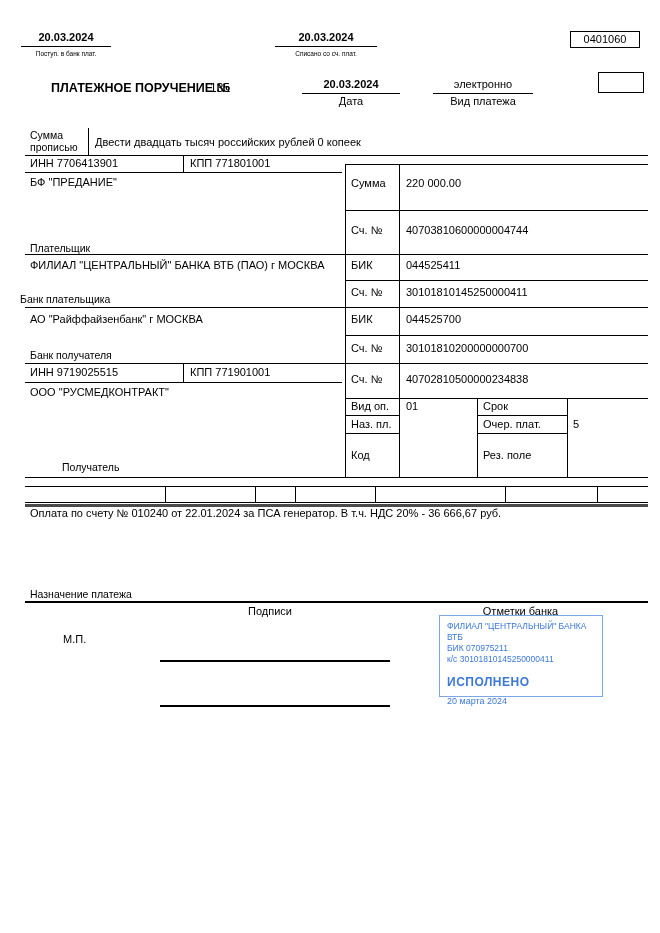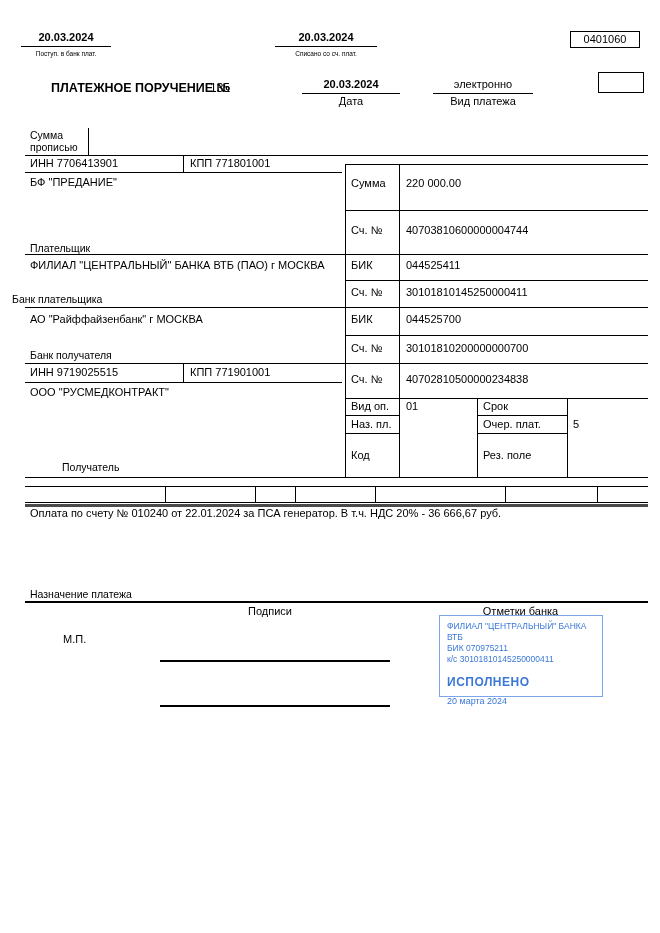--- a/index.html
+++ b/index.html
@@ -48,33 +48,34 @@
   <div class="datebox" style="left:302px;top:78px;width:98px;">20.03.2024</div>
   <div class="t ctr" style="left:302px;top:95px;width:98px;">Дата</div>
 
   <div class="datebox" style="left:433px;top:78px;width:100px;font-weight:normal;">электронно</div>
   <div class="t ctr" style="left:433px;top:95px;width:100px;">Вид платежа</div>
 
   <div class="codebox" style="left:598px;top:72px;width:44px;height:19px;"></div>
 
   <div class="t lbl wordwrap" style="left:30px;top:130px;width:56px;line-height:11.5px;">Сумма прописью</div>
   <div class="vl" style="left:88px;top:128px;height:27px;"></div>
+  <div class="t" style="left:95px;top:136px;">Двести двадцать тысяч российских рублей 0 копеек</div>
   <div class="hl" style="left:25px;top:155px;width:623px;"></div>
 
   <div class="t" style="left:30px;top:157px;">ИНН 7706413901</div>
   <div class="vl" style="left:183px;top:155px;height:17px;"></div>
   <div class="t" style="left:190px;top:157px;">КПП 771801001</div>
   <div class="hl" style="left:25px;top:172px;width:317px;"></div>
 
   <div class="t" style="left:30px;top:176px;">БФ "ПРЕДАНИЕ"</div>
   <div class="t lbl" style="left:30px;top:242px;">Плательщик</div>
   <div class="hl" style="left:25px;top:254px;width:623px;"></div>
 
   <div class="t" style="left:30px;top:259px;">ФИЛИАЛ "ЦЕНТРАЛЬНЫЙ" БАНКА ВТБ (ПАО) г МОСКВА</div>
-  <div class="t lbl" style="left:12px;top:293px;">Банк плательщика</div>
+  <div class="t lbl" style="left:20px;top:293px;">Банк плательщика</div>
   <div class="hl" style="left:25px;top:307px;width:623px;"></div>
 
   <div class="t" style="left:30px;top:313px;">АО "Райффайзенбанк" г МОСКВА</div>
   <div class="t lbl" style="left:30px;top:349px;">Банк получателя</div>
   <div class="hl" style="left:25px;top:363px;width:623px;"></div>
 
   <div class="t" style="left:30px;top:366px;">ИНН 9719025515</div>
   <div class="vl" style="left:183px;top:363px;height:19px;"></div>
   <div class="t" style="left:190px;top:366px;">КПП 771901001</div>
   <div class="hl" style="left:25px;top:382px;width:317px;"></div>

